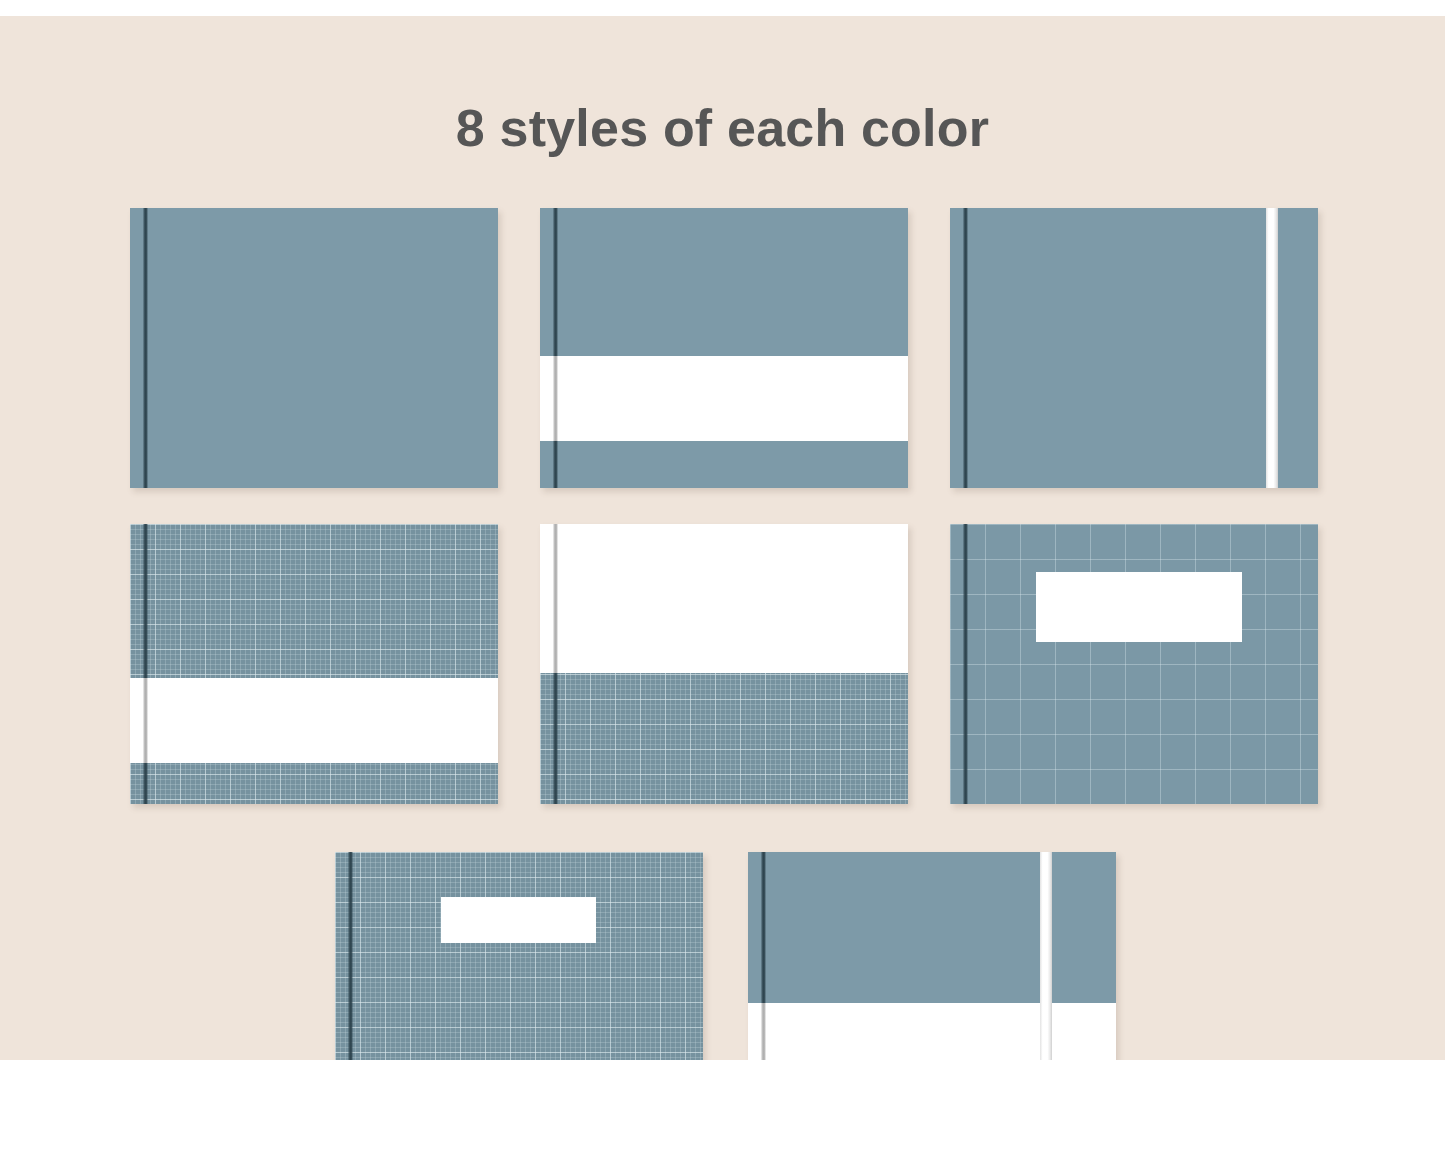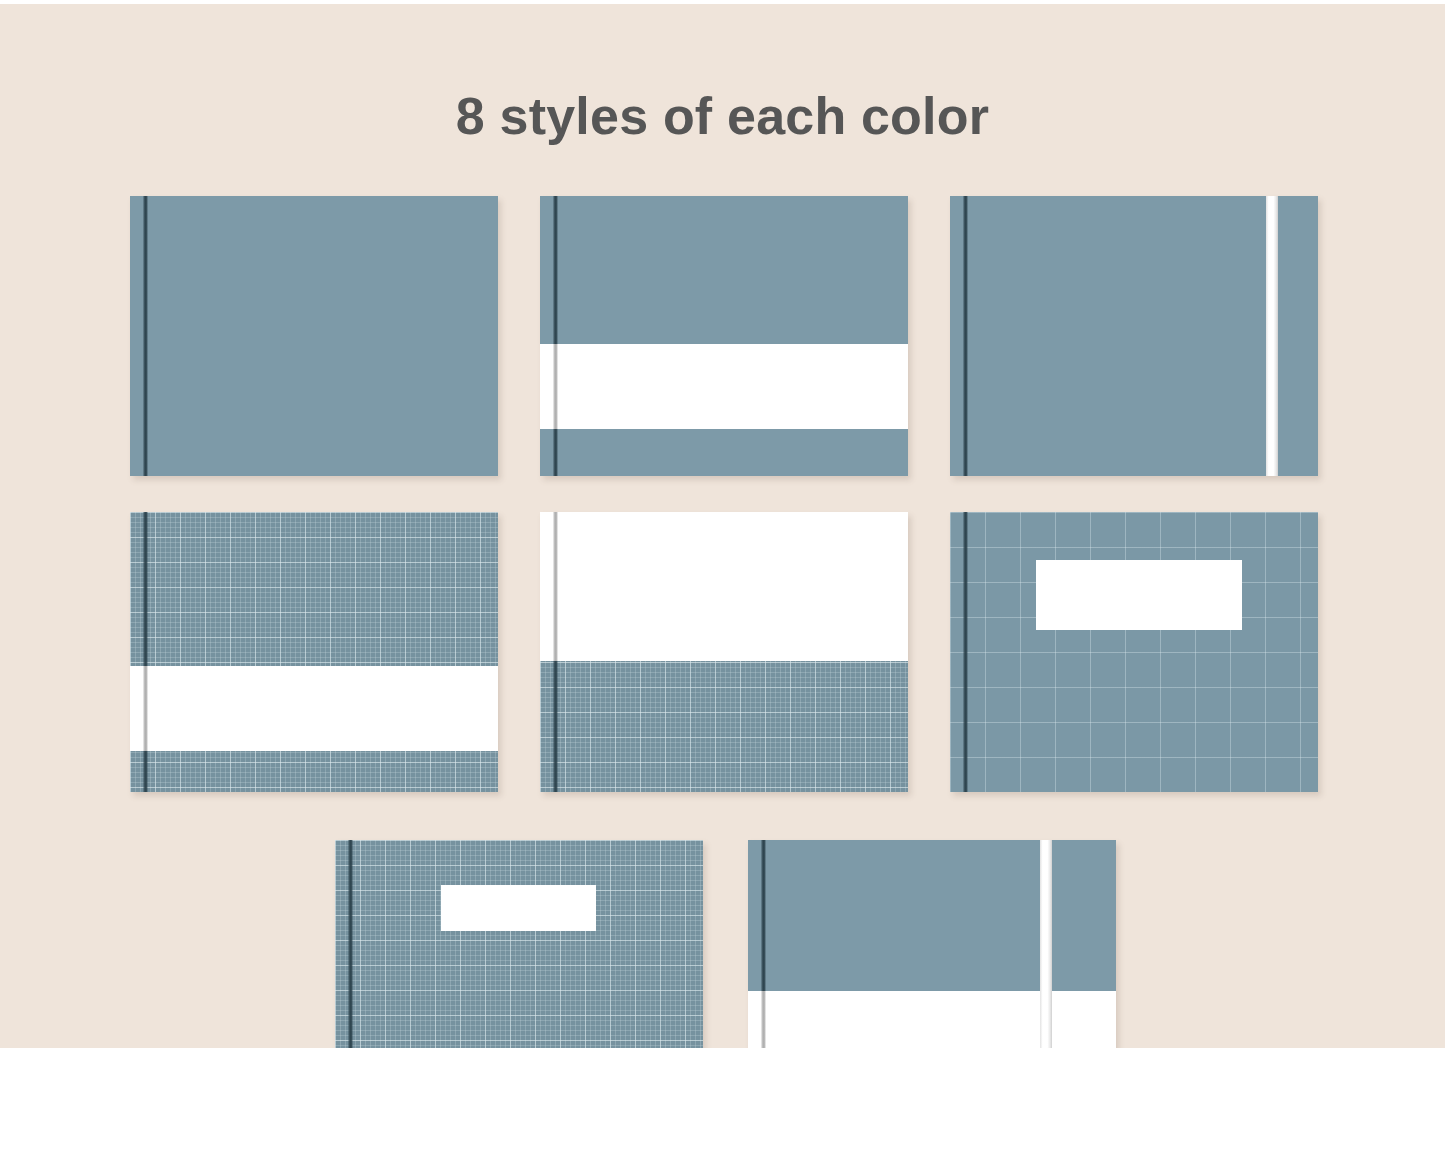--- a/index.html
+++ b/index.html
@@ -9,21 +9,21 @@
   }
   body {
     width: 1445px;
     height: 1152px;
     overflow: hidden;
     font-family: "Liberation Sans", sans-serif;
     position: relative;
   }
   #page {
     position: absolute;
-    left: 0; top: 4px;
+    left: 0; top: 16px;
     width: 1445px;
     height: 1044px;
     background: #efe4da;
     overflow: hidden;
     text-decoration: underline;
   }
 
   
   #title {
     position: absolute;

